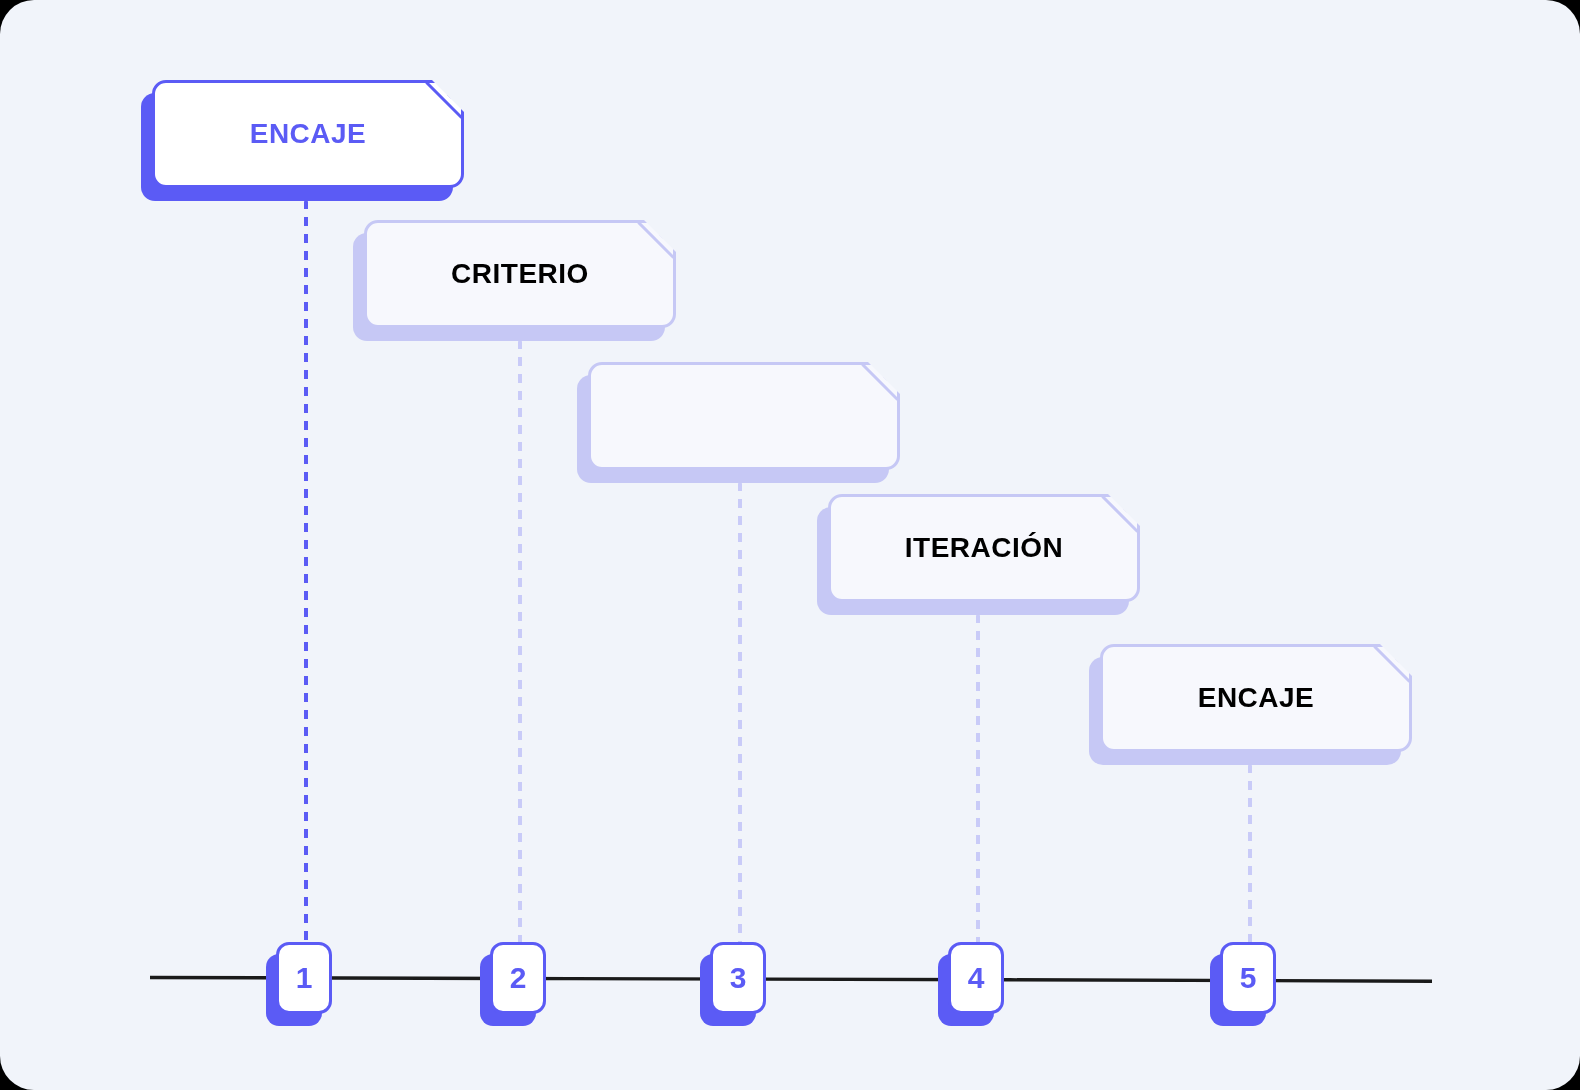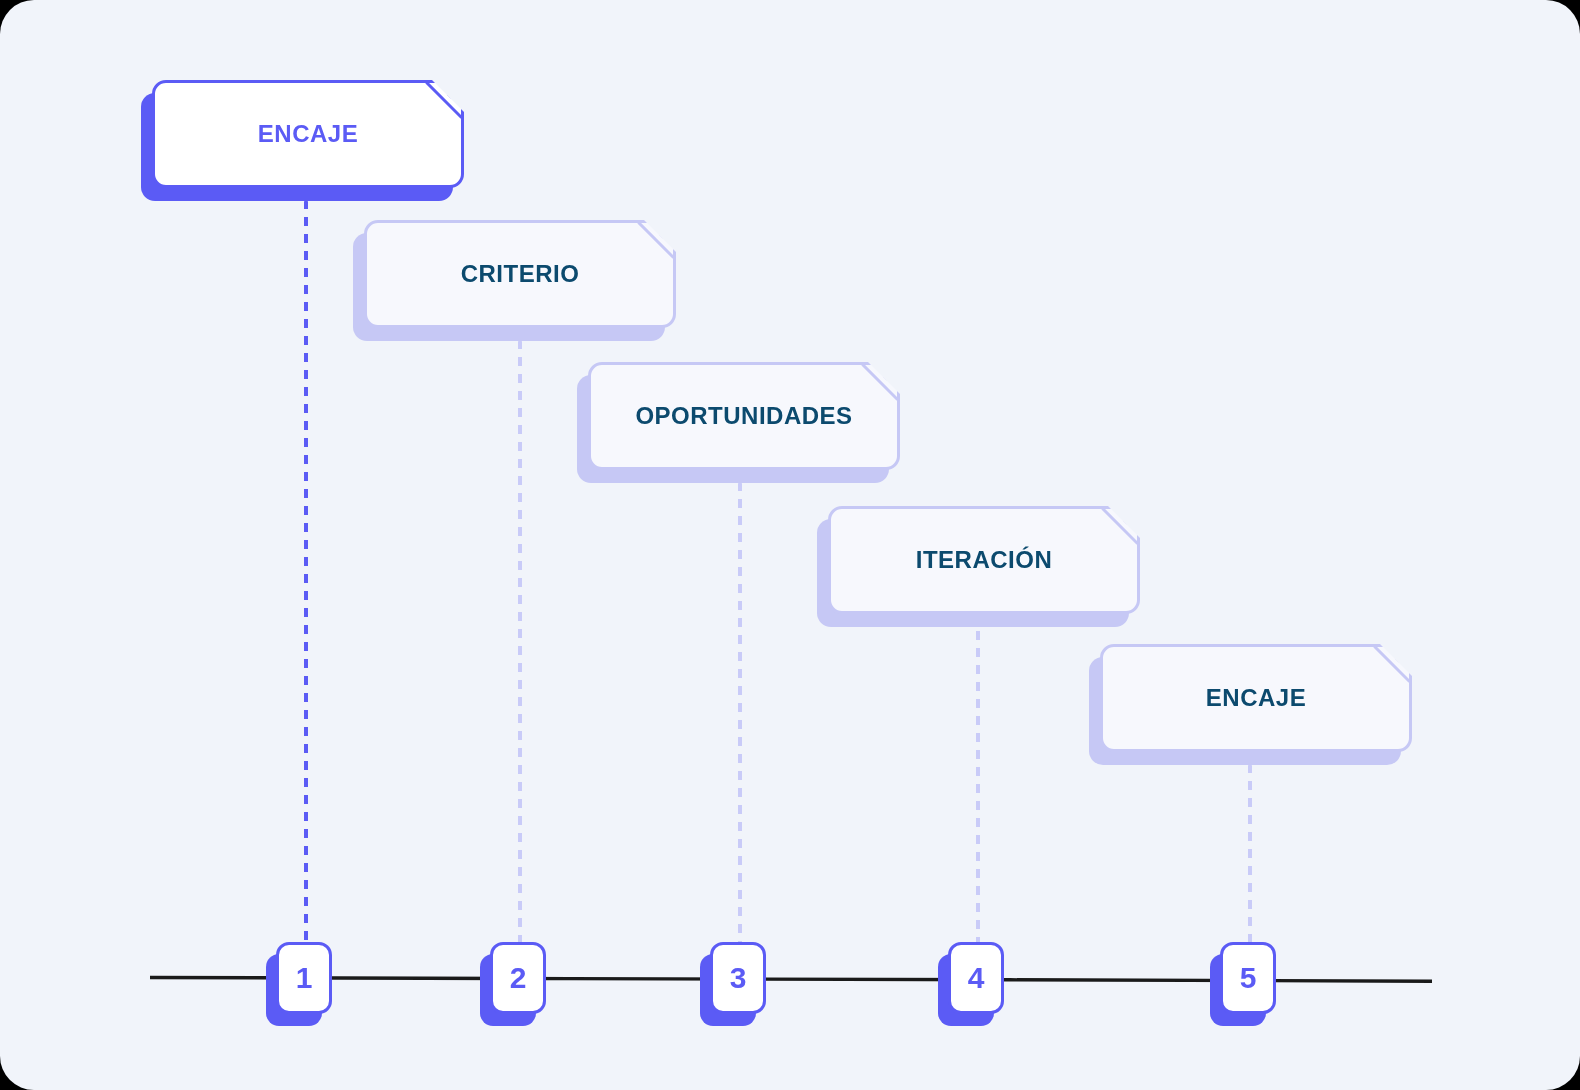--- a/index.html
+++ b/index.html
@@ -78,28 +78,28 @@
   }
   .card-notch {
     position: absolute;
     top: 0;
     right: 0;
     width: 36px;
     height: 36px;
     pointer-events: none;
   }
   .card-label {
-    font-size: 24px;
+    font-size: 28px;
     font-weight: bold;
     letter-spacing: 0.5px;
     color: #5b5bf5;
     white-space: nowrap;
   }
   .card-wrap.faded .card-label {
-    color: #0c4a6e;
+    color: #000000;
   }
 
   
   #timeline-axis {
     position: absolute;
     left: 150px;
     top: 975px;
     width: 1282px;
     height: 10px;
     pointer-events: none;
@@ -170,27 +170,26 @@
         <div class="card-face">
           <span class="card-label">CRITERIO</span>
           <svg class="card-notch" viewBox="0 0 36 36">
             <path d="M2 0 L36 34" stroke="#c6c8f5" stroke-width="3" fill="none" stroke-linecap="round"></path>
           </svg>
         </div>
       </div>
       <div class="card-wrap faded" style="left: 588px; top: 362px; width: 312px; height: 108px;">
         <div class="card-shadow"></div>
         <div class="card-face">
-          <span class="card-label">OPORTUNIDADES</span>
-          <svg class="card-notch" viewBox="0 0 36 36">
-            <path d="M2 0 L36 34" stroke="#c6c8f5" stroke-width="3" fill="none" stroke-linecap="round"></path>
-          </svg>
-        </div>
-      </div>
-      <div class="card-wrap faded" style="left: 828px; top: 494px; width: 312px; height: 108px; margin-top: 12px;">
+          <svg class="card-notch" viewBox="0 0 36 36">
+            <path d="M2 0 L36 34" stroke="#c6c8f5" stroke-width="3" fill="none" stroke-linecap="round"></path>
+          </svg>
+        </div>
+      </div>
+      <div class="card-wrap faded" style="left: 828px; top: 494px; width: 312px; height: 108px;">
         <div class="card-shadow"></div>
         <div class="card-face">
           <span class="card-label">ITERACIÓN</span>
           <svg class="card-notch" viewBox="0 0 36 36">
             <path d="M2 0 L36 34" stroke="#c6c8f5" stroke-width="3" fill="none" stroke-linecap="round"></path>
           </svg>
         </div>
       </div>
       <div class="card-wrap faded" style="left: 1100px; top: 644px; width: 312px; height: 108px;">
         <div class="card-shadow"></div>

